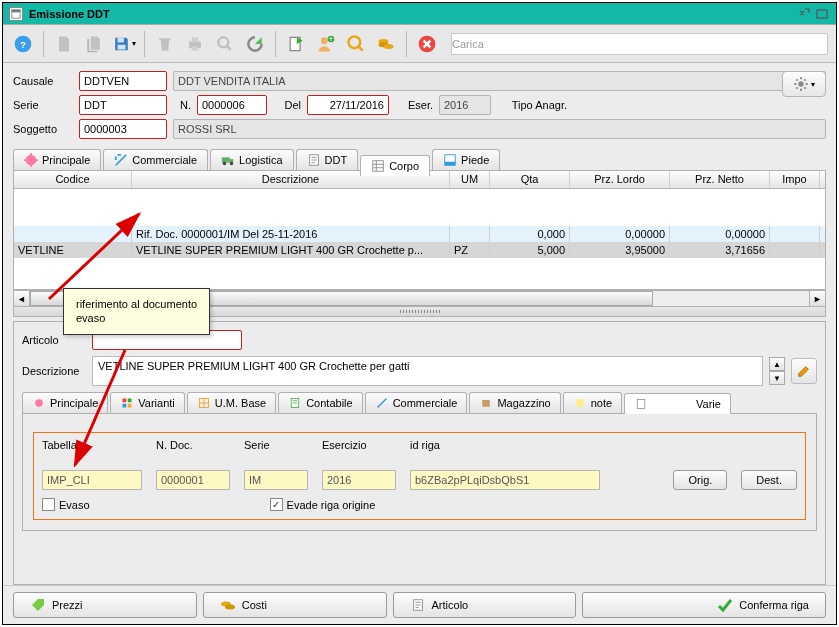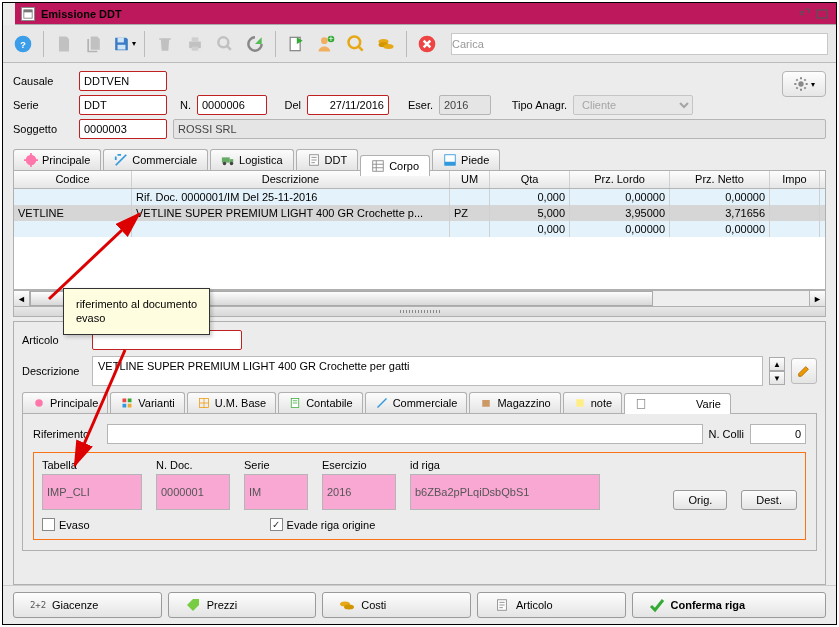--- a/index.html
+++ b/index.html
@@ -1,18 +1,18 @@
 <!DOCTYPE html>
 <html><head>
 <meta charset="utf-8">
 <style>
   * { box-sizing: border-box; font-family: Tahoma, Arial, sans-serif; font-size: 11px; }
   body { margin: 0; background: #fff; padding: 2px; }
   .window { border: 1px solid #000; width: 835px; height: 623px; background: #ececec; display: flex; flex-direction: column; position: relative; }
-  .titlebar { background: #be185d; border-bottom: 1px solid #aaa; height: 22px; display: flex; align-items: center; padding: 0 6px; margin-left: 12px; }
+  .titlebar { background: #14b8a6; border-bottom: 1px solid #aaa; height: 22px; display: flex; align-items: center; padding: 0 6px; }
   .titlebar .icon { width: 14px; height: 14px; background: #fff; border: 1px solid #888; margin-right: 6px; display: flex; align-items: center; justify-content: center; }
   .titlebar .title { flex: 1; font-weight: bold; }
   .titlebar .winbtn { width: 16px; height: 14px; margin-left: 2px; display: flex; align-items: center; justify-content: center; color: #555; cursor: pointer; }
   .toolbar { background: #e8e8e8; border-bottom: 1px solid #bbb; height: 38px; display: flex; align-items: center; padding: 0 8px; gap: 6px; }
   .tbtn { width: 24px; height: 24px; display: flex; align-items: center; justify-content: center; border-radius: 3px; cursor: pointer; }
   .tbtn svg { width: 20px; height: 20px; }
   .tbtn.disabled { opacity: 0.4; }
   .sep { width: 1px; height: 26px; background: #bbb; margin: 0 2px; }
   .search-box { flex: 1; background: #fff; border: 1px solid #c8c8c8; height: 22px; margin-left: 6px; padding: 0 0; display: flex; align-items: center; color: #999; }
   .form-area { padding: 8px 10px 6px 10px; background: #ececec; position: relative;}
@@ -23,21 +23,21 @@
   .gear-box { position: absolute; right: 10px; top: 8px; width: 44px; height: 26px; border: 1px solid #b5b5b5; border-radius: 4px; background: linear-gradient(#fdfdfd,#e6e6e6); display: flex; align-items: center; justify-content: center; gap: 2px; cursor: pointer; }
   .tabs { display: flex; gap: 2px; padding: 0 10px; background: #ececec; }
   .tab { display: flex; align-items: center; gap: 4px; padding: 3px 10px; background: linear-gradient(#fcfcfc,#e4e4e4); border: 1px solid #b0b0b0; border-bottom: none; border-radius: 3px 3px 0 0; cursor: pointer; }
   .tab.active { background: #fff; font-weight: normal; position: relative; top: 6px; }
   .tab-icon { width: 14px; height: 14px; display: flex; align-items: center; justify-content: center; }
   .grid-wrap { margin: 0 10px; border: 1px solid #b0b0b0; background: #fff; }
   .grid-head { display: flex; background: linear-gradient(#fdfdfd,#e6e6e6); border-bottom: 1px solid #b5b5b5; height: 18px; }
   .gh, .gc { border-right: 1px solid #d0d0d0; padding: 2px 4px; overflow: hidden; white-space: nowrap; }
   .gh { text-align: center; }
   .grid-row { display: flex; height: 16px; }
-  .grid-row.alt { background: #e3f2fb; }
+  .grid-row.alt { background: #e3f2fb; margin-top: 37px; }
   .grid-row.sel { background: #d6d6d6; }
   .num { text-align: right; }
   .col-codice { width: 118px; }
   .col-descr { width: 318px; }
   .col-um { width: 40px; }
   .col-qta { width: 80px; }
   .col-prl { width: 100px; }
   .col-prn { width: 100px; }
   .col-imp { width: 50px; }
   .grid-scroll { display: flex; margin: 0 10px; height: 17px; }
@@ -51,27 +51,27 @@
   .spin-btns { width: 16px; display: flex; flex-direction: column; }
   .spin-btns div { height: 14px; border: 1px solid #aaa; background: linear-gradient(#fdfdfd,#e4e4e4); display:flex;align-items:center;justify-content:center;font-size:8px; cursor:pointer;}
   .dtabs { display: flex; gap: 2px; margin-top: 4px; }
   .dtab { display: flex; align-items: center; gap: 4px; padding: 3px 9px; background: linear-gradient(#fcfcfc,#e4e4e4); border: 1px solid #b0b0b0; border-bottom: none; border-radius: 3px 3px 0 0; cursor: pointer; }
   .dtab.active { background: #fff; position:relative; top:1px;gap:48px;}
   .dtab-content { border: 1px solid #b0b0b0; background: #ececec; padding: 10px; }
   .subgroup { border: 1px solid #f97316; background: #ececec; padding: 6px 8px 8px 8px; margin-top:8px; }
   .sg-lbl { font-size: 11px; margin-bottom: 3px; }
   .sg-row { display: flex; gap: 14px; align-items: flex-end; }
   .sg-col { display: flex; flex-direction: column; }
-  .sg-col input { border: 1px solid #b5b5b5; background: #f9a8d4; height: 36px; padding: 2px 4px; color:#555; }
+  .sg-col input { border: 1px solid #b5b5b5; background: #fef9c3; height: 20px; padding: 2px 4px; color:#555;margin-top:16px; }
   .btn { background: linear-gradient(#fdfdfd,#e4e4e4); border: 1px solid #9a9a9a; border-radius: 3px; padding: 3px 14px; cursor: pointer; }
   .chk { display: flex; align-items: center; gap: 4px; }
   .chk-box { width: 13px; height: 13px; border: 1px solid #888; background: #fff; display:flex;align-items:center;justify-content:center;font-size:10px;color:#333;}
   .footer { display: flex; gap: 6px; padding: 6px 10px; background: #ececec; border-top: 1px solid #ccc; }
   .fbtn { display: flex; align-items: center; gap: 6px; background: linear-gradient(#fdfdfd,#e4e4e4); border: 1px solid #9a9a9a; border-radius: 3px; padding: 4px 16px; cursor: pointer; flex:1; justify-content:flex-start;}
-  .fbtn:last-child { flex:1.4; justify-content:flex-start;font-weight:bold;}
+  .fbtn:last-child { flex:1.4; justify-content:flex-end;}
   .fbtn .fic { width: 16px; height: 16px; display:flex;align-items:center;justify-content:center;}
   .annotation { position: absolute; left: 60px; top: 285px; background: #fffde0; border: 1px solid #333; padding: 8px 12px; z-index: 50; font-size: 13px; line-height: 1.3; box-shadow: 2px 2px 4px rgba(0,0,0,0.2);}
   .arrow1 { position: absolute; left: 36px; top: 201px; z-index: 49; pointer-events:none;}
   .arrow2 { position: absolute; left: 62px; top: 342px; z-index: 49; pointer-events:none;}
   .editbtn { width: 26px; height: 26px; border: 1px solid #bbb; border-radius: 3px; background: linear-gradient(#fdfdfd,#e4e4e4); display:flex;align-items:center;justify-content:center;cursor:pointer;}
 </style>
 </head>
 <body>
 
 <div class="window">
@@ -194,32 +194,32 @@
           <circle cx="12" cy="12" r="4" fill="#888"></circle>
           <g stroke="#888" stroke-width="3">
             <path d="M12 2v3M12 19v3M2 12h3M19 12h3M5 5l2 2M17 17l2 2M19 5l-2 2M7 17l-2 2"></path>
           </g>
         </svg>
       <span style="font-size:8px;">▾</span>
     </div>
     <div class="frow">
       <span class="lbl">Causale</span>
       <input class="fld" style="width: 88px;" value="DDTVEN">
+      <input class="fld ro" style="flex: 1 1 0%;" value="DDT VENDITA ITALIA">
     </div>
     <div class="frow">
       <span class="lbl">Serie</span>
       <input class="fld" style="width: 88px;" value="DDT">
       <span style="width:18px;text-align:right">N.</span>
       <input class="fld" style="width: 70px;" value="0000006">
       <span style="width:28px;text-align:right">Del</span>
       <input class="fld" style="width: 82px; text-align: right;" value="27/11/2016">
       <span style="width:38px;text-align:right">Eser.</span>
       <input class="fld ro" style="width: 52px;" value="2016">
       <span style="width:70px;text-align:right">Tipo Anagr.</span>
-      <select class="fld ro" style="width:120px;color:#888" disabled=""><option>Cliente</option></select>
     </div>
     <div class="frow">
       <span class="lbl">Soggetto</span>
       <input class="fld" style="width: 88px;" value="0000003">
       <input class="fld ro" style="flex: 1 1 0%;" value="ROSSI SRL">
     </div>
   </div>
 
   <div class="tabs">
     <div class="tab">
@@ -433,26 +433,20 @@
       <div class="dtab active">
           <span class="tab-icon">
             <svg viewBox="0 0 16 16" width="12">
               <rect x="3" y="2" width="10" height="12" fill="#fff" stroke="#888"></rect>
             </svg>
           </span>
           <span>Varie</span>
         </div>
     </div>
     <div class="dtab-content">
-      <div class="drow">
-        <span style="width:68px">Riferimento</span>
-        <input type="text" style="flex: 1 1 0%; border: 1px solid rgb(181, 181, 181); height: 20px; padding: 2px 4px;" value="">
-        <span>N. Colli</span>
-        <input type="text" style="width: 56px; border: 1px solid rgb(181, 181, 181); height: 20px; padding: 2px 4px; text-align: right;" value="0">
-      </div>
       <div class="subgroup">
         <div class="sg-row">
           <div class="sg-col" style="width:100px">
               <span class="sg-lbl">Tabella</span>
               <input readonly="" value="IMP_CLI" style="">
             </div>
           <div class="sg-col" style="width:74px">
               <span class="sg-lbl">N. Doc.</span>
               <input readonly="" value="0000001" style="">
             </div>
@@ -481,24 +475,20 @@
               <span class="chk-box">✓</span>
               <span>Evade riga origine</span>
             </label>
         </div>
       </div>
     </div>
   </div>
 
   <div class="footer">
     <button class="fbtn">
-        <span class="fic" style="font-family:monospace;font-size:9px;color:#555;">2+2</span>
-        <span>Giacenze</span>
-      </button>
-    <button class="fbtn">
         <span class="fic">
           <svg viewBox="0 0 16 16" width="16">
             <path d="M2 8l6-6h6v6l-6 6z" fill="#7c4"></path>
           </svg>
         </span>
         <span>Prezzi</span>
       </button>
     <button class="fbtn">
         <span class="fic">
           <svg viewBox="0 0 16 16" width="16">

